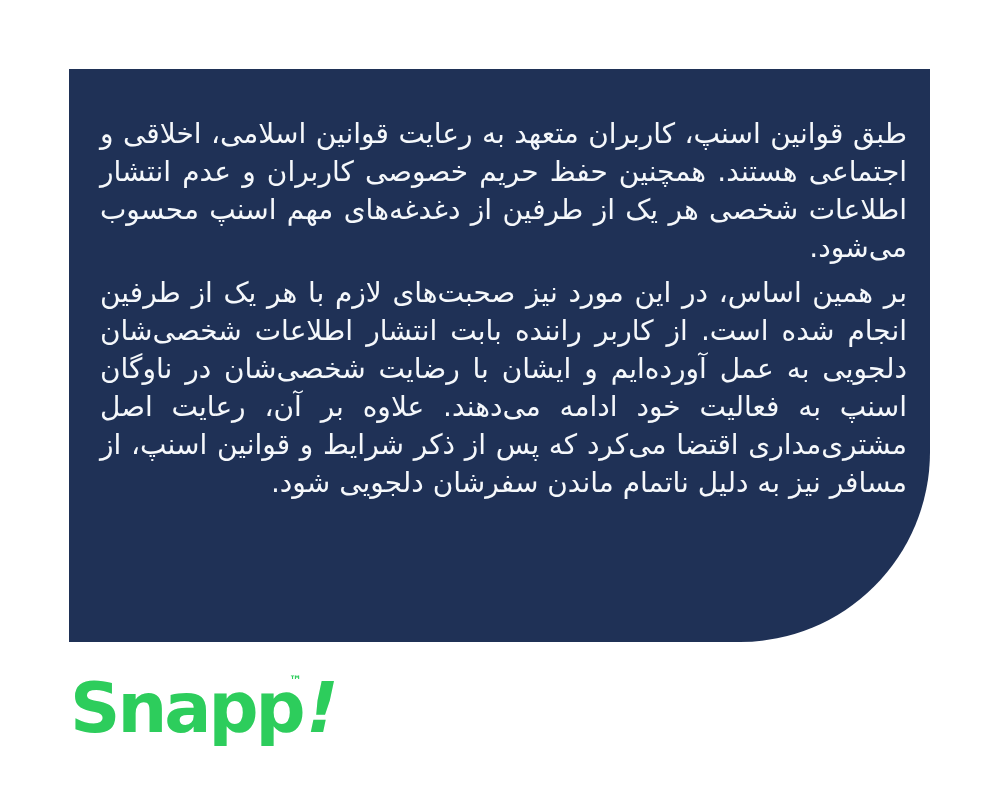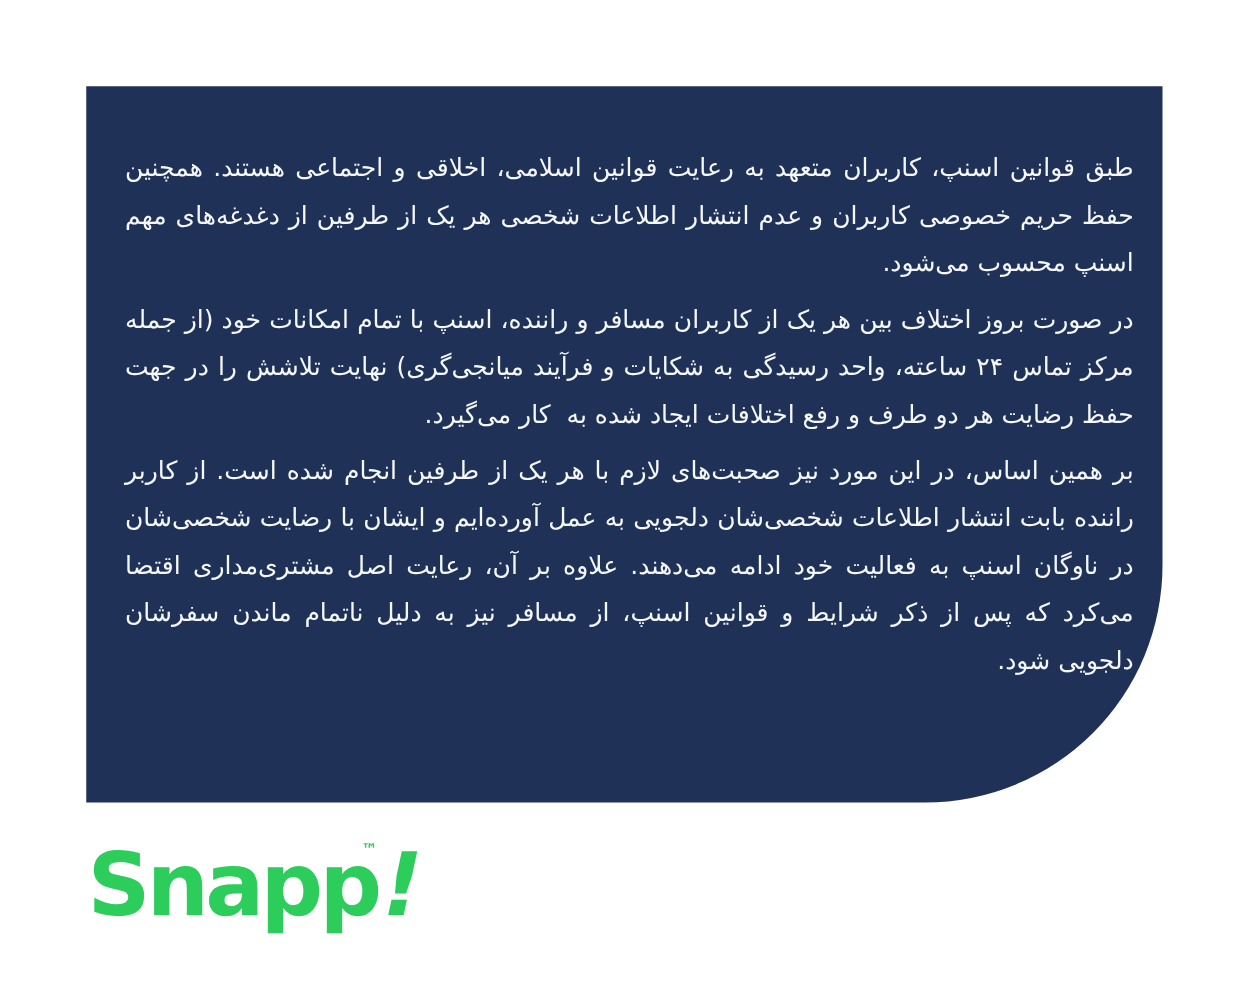--- a/index.html
+++ b/index.html
@@ -25,21 +25,21 @@
     background: var(--card_bg, #1f3156);
     border-radius: 0 0 190px 0;
     box-sizing: border-box;
     padding: 46px 23px 0 31px;
   }
   .statement-text {
     direction: rtl;
     unicode-bidi: embed;
     text-align: justify;
     color: var(--card_text, #f5f8fb);
-    font-size: 20px;
+    font-size: 28px;
     line-height: 38px;
   }
   .statement-text p {
     margin: 0 0 7px 0;
   }
   .logo {
     position: absolute;
     left: 70px;
     top: 668px;
     width: 250px;
@@ -64,21 +64,20 @@
   }
 </style>
 </head>
 <body>
 
 <div class="stage">
 
   <div class="statement-card">
     <div class="statement-text">
       <p>طبق قوانین اسنپ، کاربران متعهد به رعایت قوانین اسلامی، اخلاقی و اجتماعی هستند. همچنین حفظ حریم خصوصی کاربران و عدم انتشار اطلاعات شخصی هر یک از طرفین از دغدغه‌های مهم اسنپ محسوب می‌شود.</p>
-      <p>در صورت بروز اختلاف بین هر یک از کاربران مسافر و راننده، اسنپ با تمام امکانات خود (از جمله مرکز تماس ۲۴ ساعته، واحد رسیدگی به شکایات و فرآیند میانجی‌گری) نهایت تلاشش را در جهت حفظ رضایت هر دو طرف و رفع اختلافات ایجاد شده به&nbsp; کار می‌گیرد.</p>
       <p>بر همین اساس، در این مورد نیز صحبت‌های لازم با هر یک از طرفین انجام شده است. از کاربر راننده بابت انتشار اطلاعات شخصی‌شان دلجویی به عمل آورده‌ایم و ایشان با رضایت شخصی‌شان در ناوگان اسنپ به فعالیت خود ادامه می‌دهند. علاوه بر آن، رعایت اصل مشتری‌مداری اقتضا می‌کرد که پس از ذکر شرایط و قوانین اسنپ، از مسافر نیز به دلیل ناتمام ماندن سفرشان دلجویی شود.</p>
     </div>
   </div>
 
   <div class="logo">
     <span>Snapp</span><span class="excl">!</span>
     <span class="tm">™</span>
   </div>
 
 </div>

